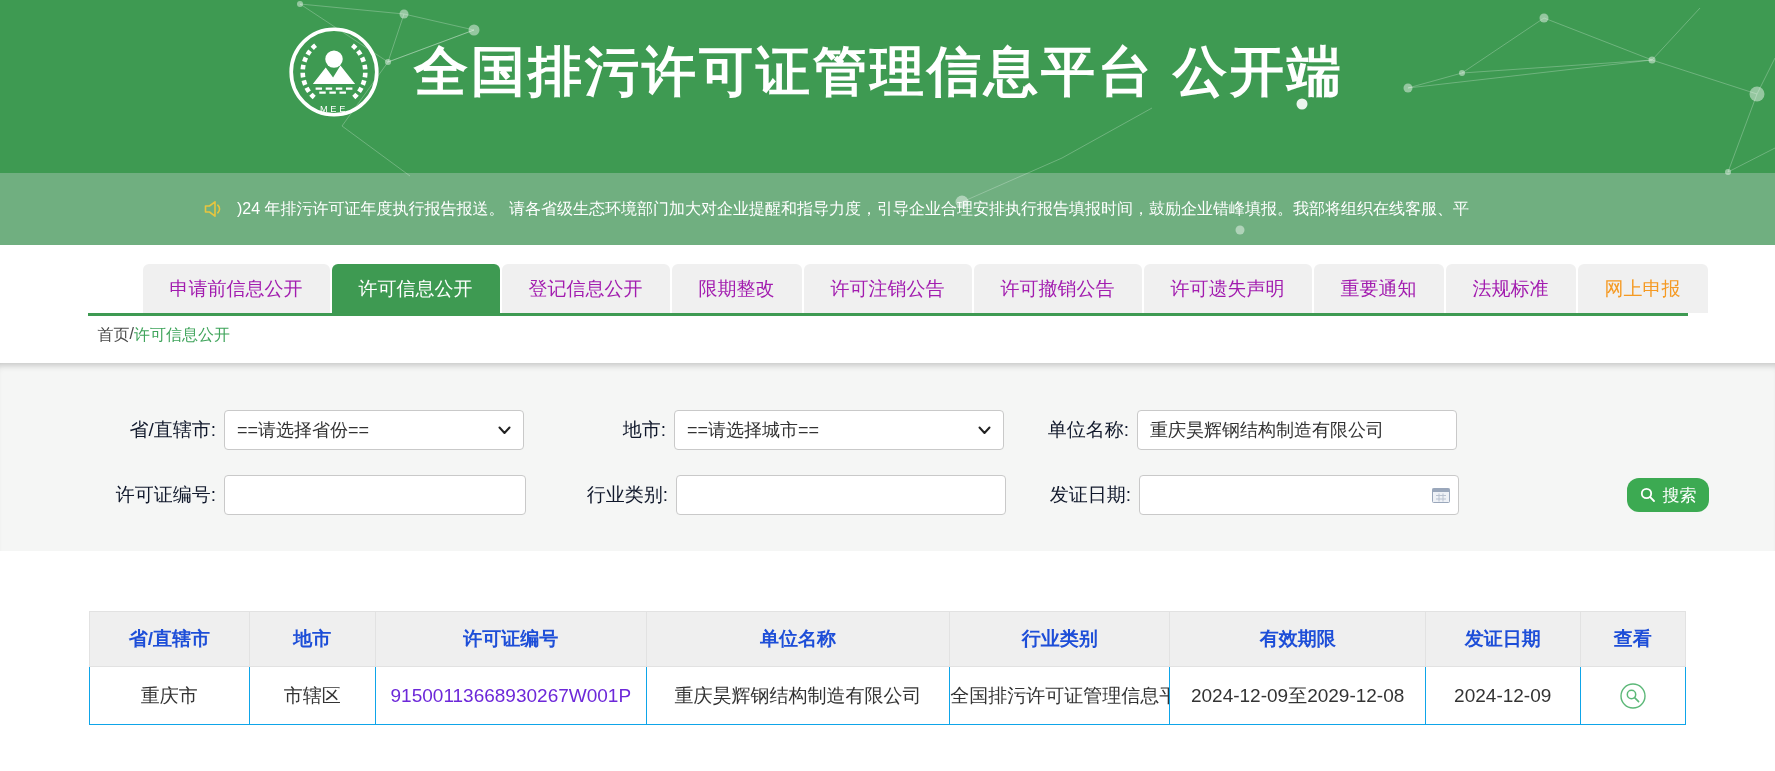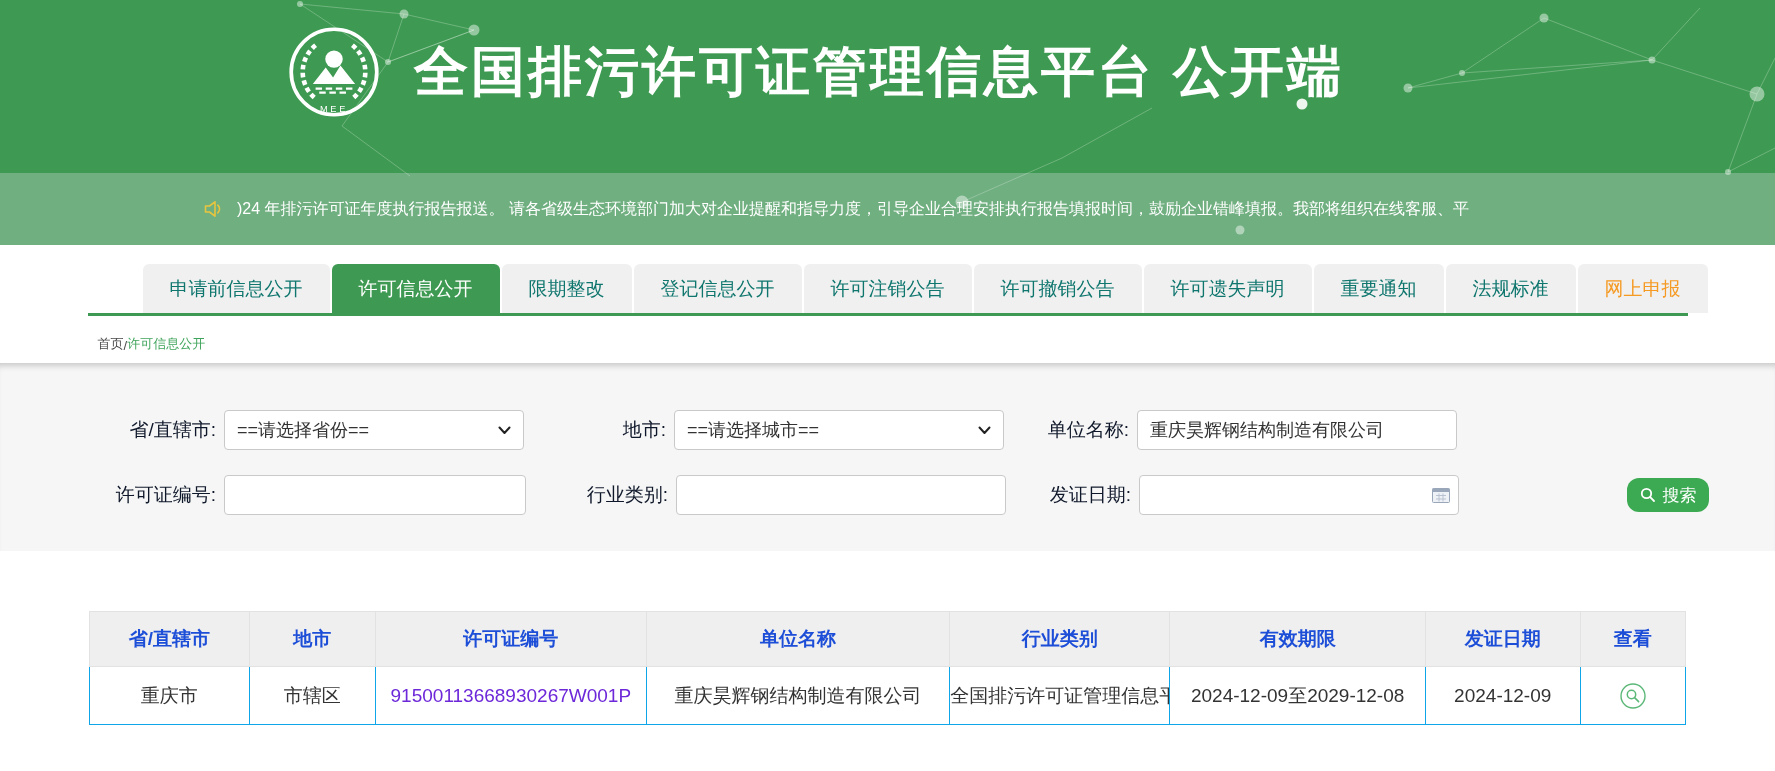--- a/index.html
+++ b/index.html
@@ -14,28 +14,28 @@
   .logo-svg { display:block; }
   .site-title { color:#fff; font-size:54px; font-weight:bold; letter-spacing:3px; white-space:nowrap; }
   .announce-band { height:72px; background:#70af80; display:flex; align-items:center; padding-left:203px; position:relative; }
   .announce-text { color:#fff; font-size:16px; margin-left:12px; white-space:nowrap; }
   .constellation { position:absolute; left:0; top:0; pointer-events:none; z-index:3; }
 
   
   .nav-wrap { width:1600px; margin:19px auto 0; }
   .tabs { display:flex; padding-left:55px; }
   .tab { height:49px; display:flex; align-items:center; padding:0 27px; background:#f0f0f0;
-         color:#0f766e; font-size:19px; margin-right:2px; border-radius:6px 6px 0 0; cursor:pointer; white-space:nowrap; }
+         color:#a21caf; font-size:19px; margin-right:2px; border-radius:6px 6px 0 0; cursor:pointer; white-space:nowrap; }
   .tab.active { background:#3e9a52; color:#fff; }
   .tab.online { color:#f59a23; }
   .nav-underline { width:1600px; height:3px; background:#3e9a52; margin:0 auto; }
 
   
-  .breadcrumb { width:1600px; margin:9px auto 0; height:28px; font-size:13px; color:#4a4a4a;
-                display:flex; align-items:flex-end; padding-left:10px; }
+  .breadcrumb { width:1600px; margin:9px auto 0; height:28px; font-size:16px; color:#4a4a4a;
+                display:flex; align-items:flex-start; padding-left:10px; }
   .breadcrumb .crumb-home { cursor:pointer; }
   .breadcrumb .crumb-current { color:#3fa45b; }
 
   
   .search-panel { margin-top:10px; height:188px; background:#f5f6f5;
                   box-shadow: inset 0 7px 7px -5px rgba(0,0,0,0.22); padding-top:47px; }
   .form-row { display:flex; align-items:center; height:40px; margin-bottom:25px; padding-left:104px; }
   .lbl { font-size:19px; color:#0f172a; text-align:right; margin-right:8px; white-space:nowrap; }
   .lbl.w1 { width:112px; }
   .lbl.w2 { width:107px; margin-left:35px; }
@@ -120,22 +120,22 @@
           <circle cx="1240" cy="230" r="4.5"></circle>
       </g>
       <circle cx="1302" cy="104" r="5.5" fill="rgba(255,255,255,0.9)"></circle>
     </svg>
   </div>
 
   <nav class="nav-wrap">
     <div class="tabs">
       <div class="tab">申请前信息公开</div>
       <div class="tab active">许可信息公开</div>
+      <div class="tab">登记信息公开</div>
       <div class="tab">限期整改</div>
-      <div class="tab">登记信息公开</div>
       <div class="tab">许可注销公告</div>
       <div class="tab">许可撤销公告</div>
       <div class="tab">许可遗失声明</div>
       <div class="tab">重要通知</div>
       <div class="tab">法规标准</div>
       <div class="tab online">网上申报</div>
     </div>
   </nav>
   <div class="nav-underline"></div>
 

